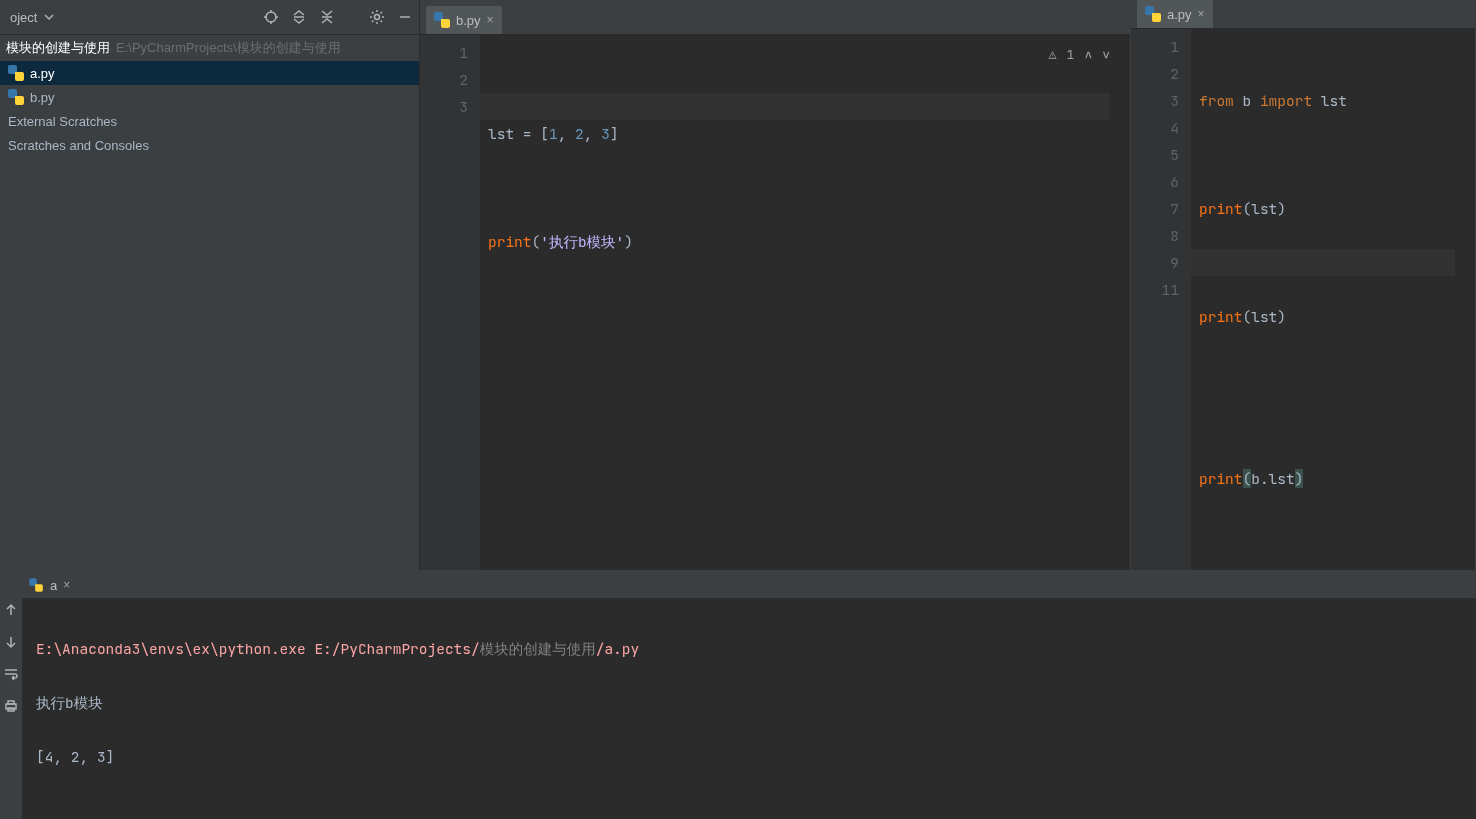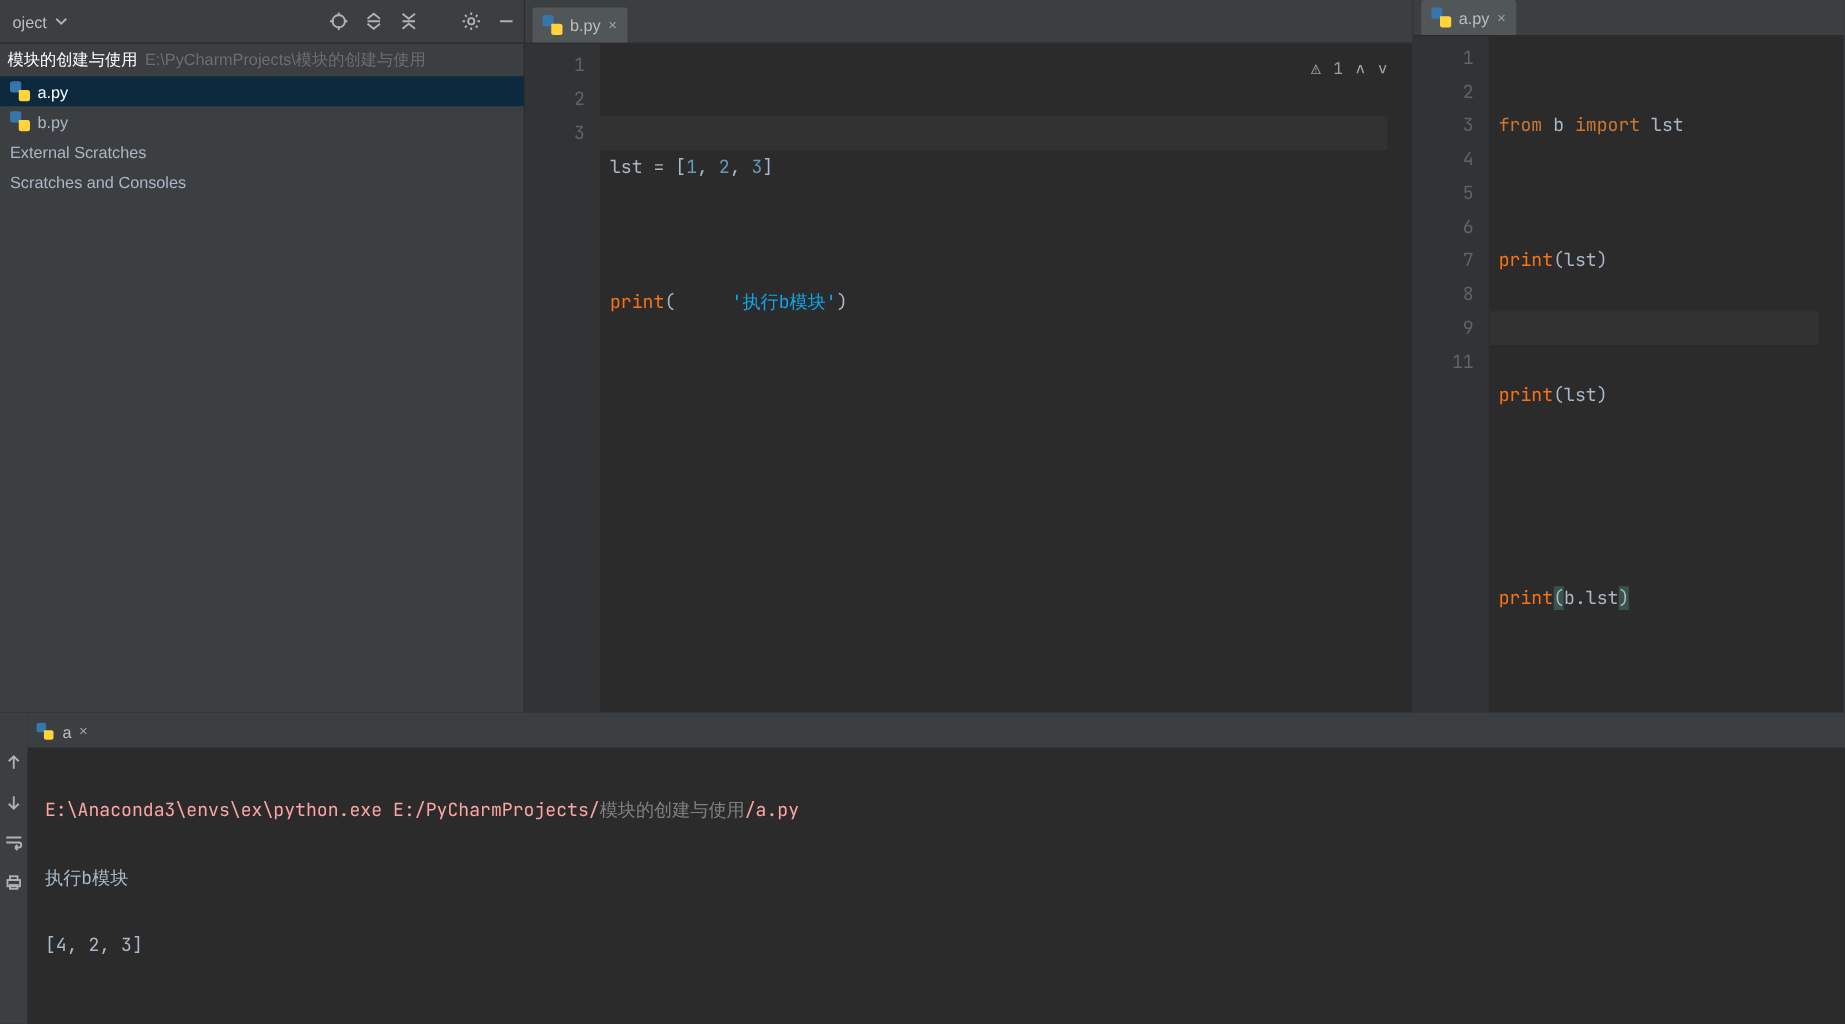--- a/index.html
+++ b/index.html
@@ -36,21 +36,21 @@
   .editor-pane.right { width: 345px; }
   .tabbar { height: 35px; display: flex; align-items: flex-end; background: #3c3f41; border-bottom: 1px solid #2b2b2b; padding-left: 6px; }
   .tab { display: flex; align-items: center; height: 28px; padding: 0 8px; background: #515658; color: #bbbdbf; font-size: 13px; gap: 6px; border-radius: 2px 2px 0 0; margin-right: 2px; }
   .tab-close { color: #a0a0a0; font-size: 12px; }
   .code-area { flex: 1; display: flex; font-family: "JetBrains Mono","Consolas",monospace; font-size: 14.5px; line-height: 27px; position: relative; }
   .gutter { width: 60px; text-align: right; padding: 4px 12px 4px 0; color: #606366; background: #313335; user-select: none; }
   .code { flex: 1; padding: 4px 8px; white-space: pre; position: relative; }
   .current-line { position: absolute; left: 0; right: 20px; height: 27px; background: #323232; }
   .tok-kw   { color: #cc7832; }
   .tok-num  { color: #6897bb; }
-  .tok-str  { color: #0ea5e9; margin-left: 45px; }
+  .tok-str  { color: #c4b5fd; }
   .tok-id   { color: #a9b7c6; }
   .tok-punc { color: #a9b7c6; }
   .tok-call { color: #f97316; }
   .tok-warn { text-decoration: underline wavy #808000; }
   .highlight-paren { background: #3b514d; }
   .inspection { position: absolute; top: 6px; right: 20px; display: flex; align-items: center; gap: 10px; color: #a0a0a0; font-size: 13px; }
 
   
   .run { flex: 1; background: #2b2b2b; display: flex; flex-direction: row; border-top: 2px solid #3c3f41; position: relative; }
   .run-toolbar { width: 22px; background: #3c3f41; display: flex; flex-direction: column; align-items: center; padding-top: 30px; gap: 16px; }

